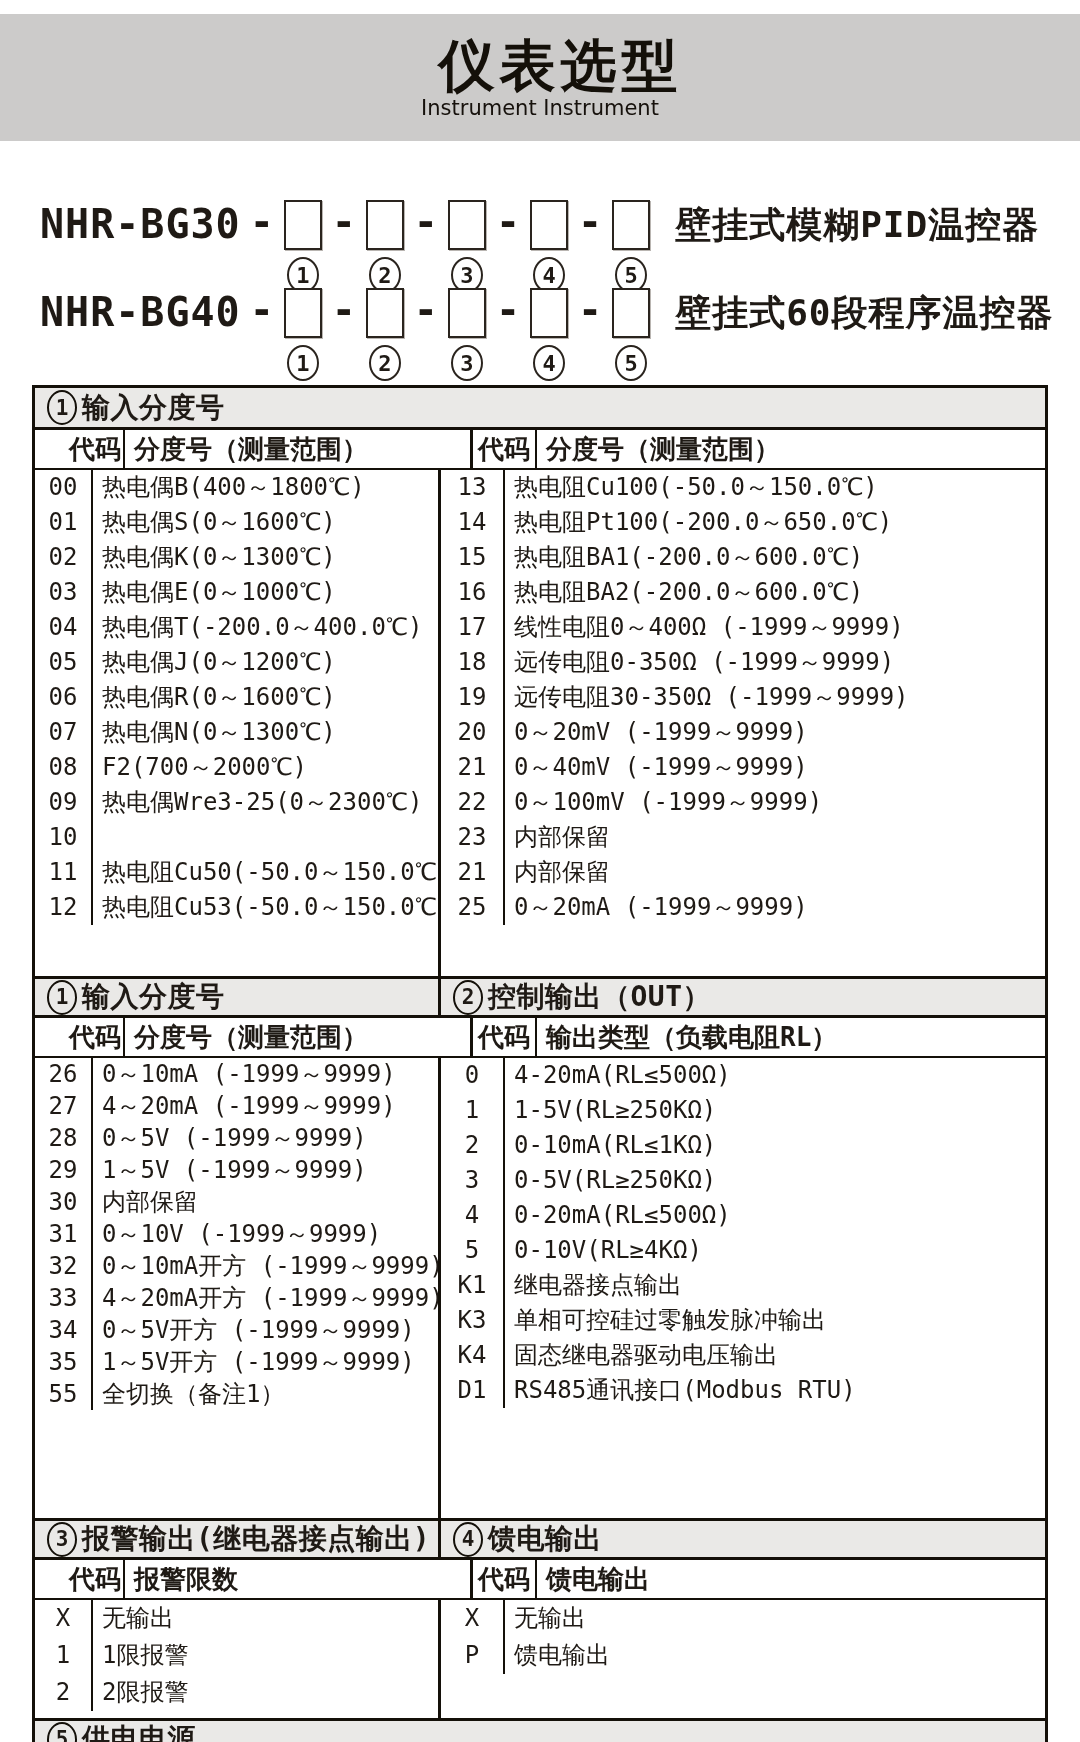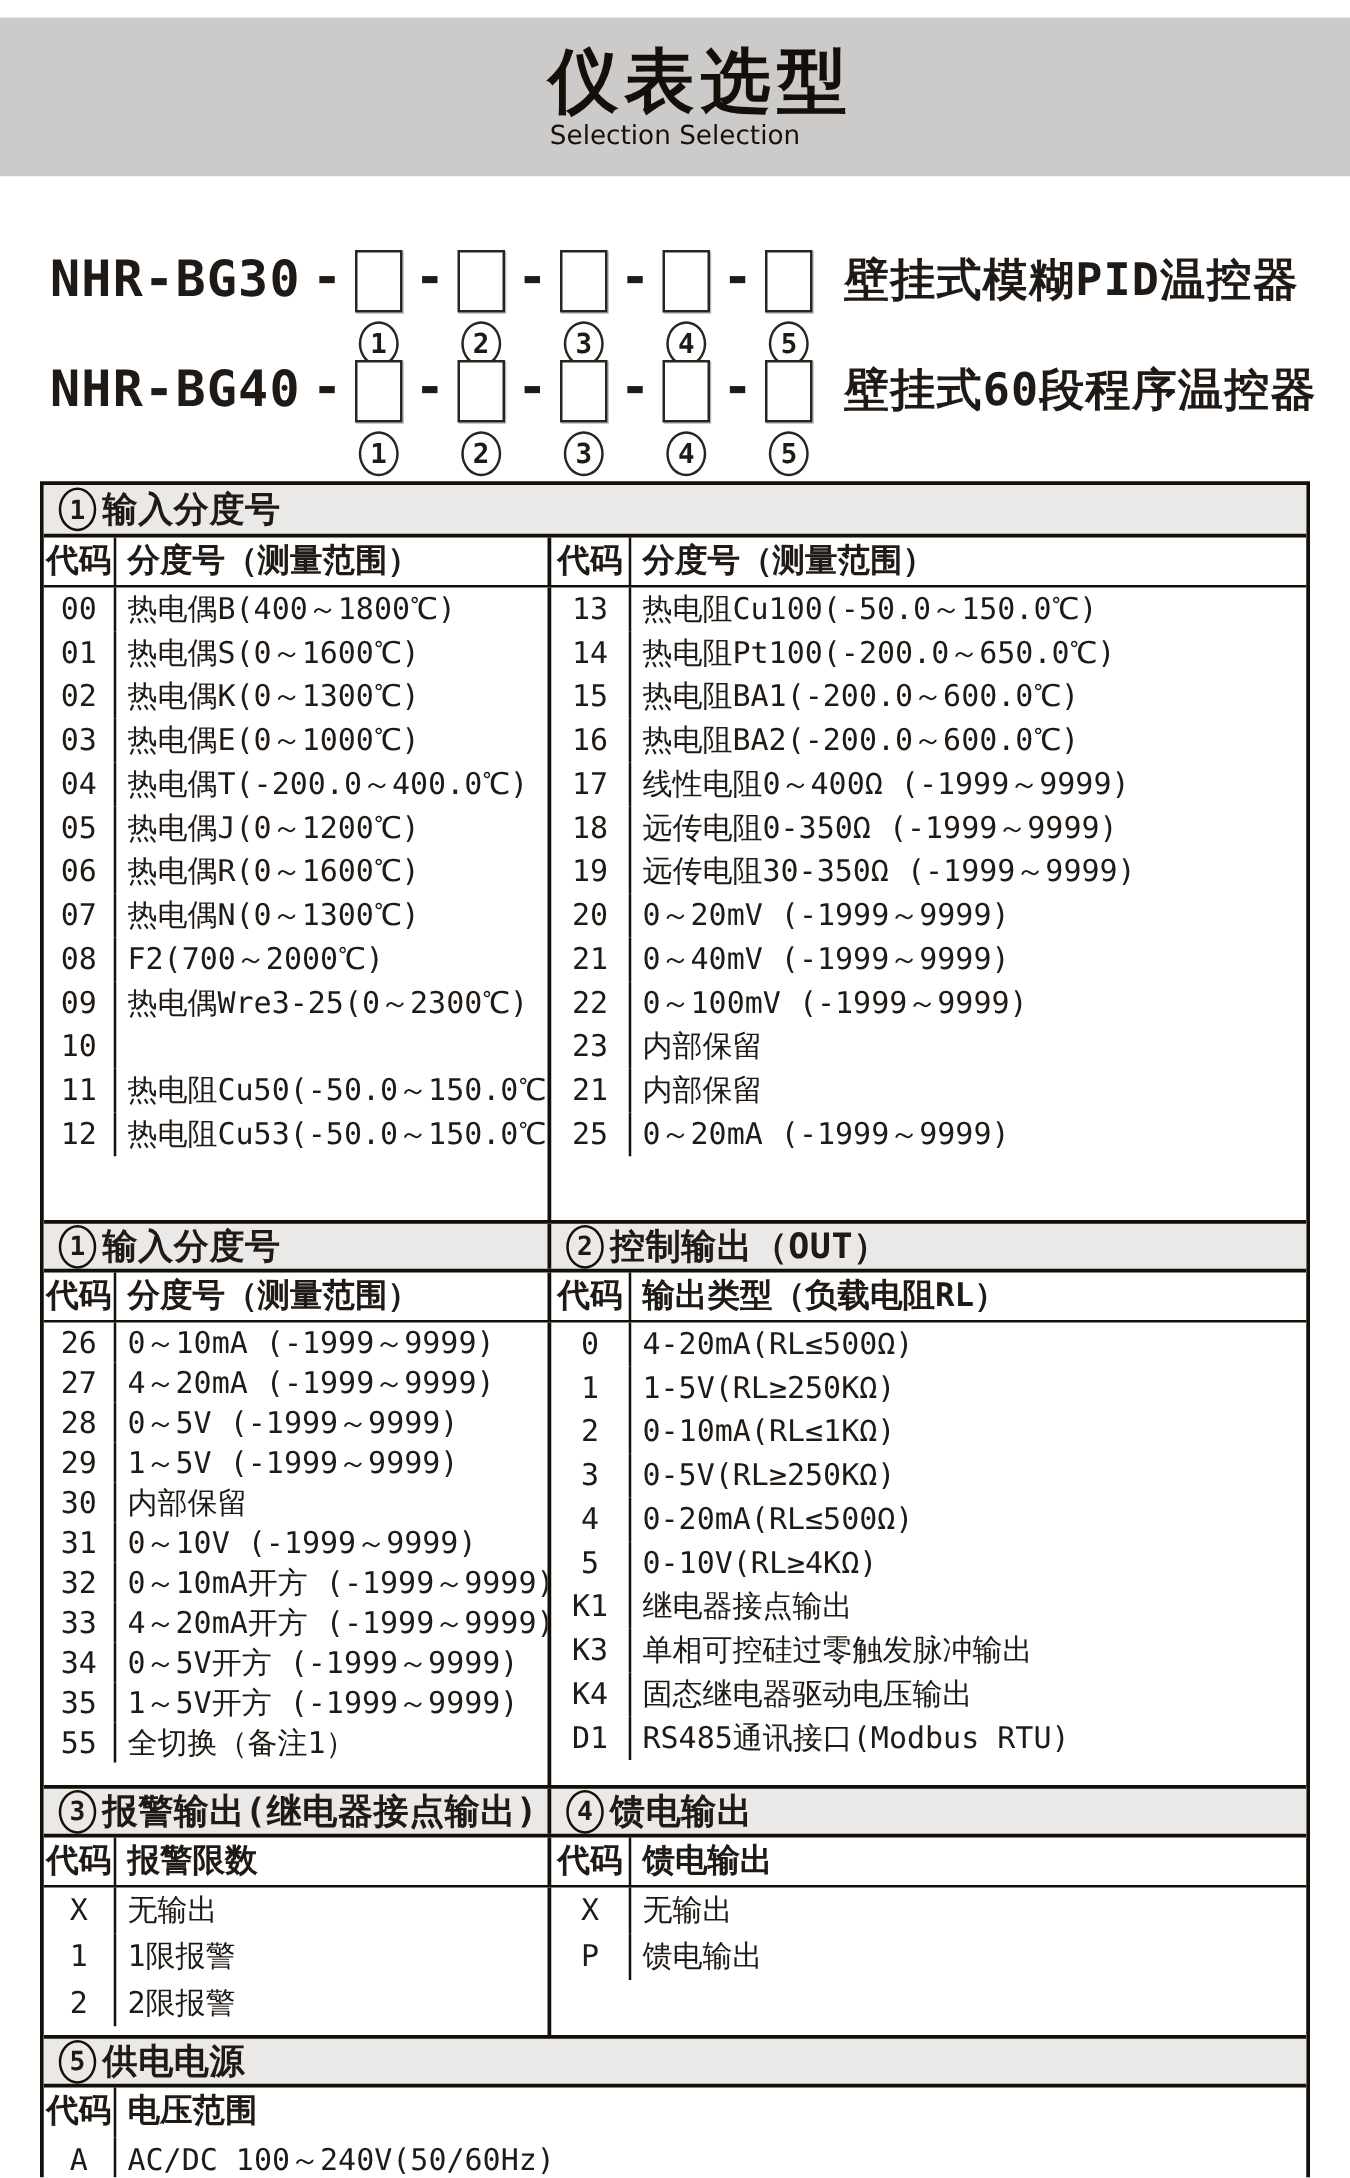--- a/index.html
+++ b/index.html
@@ -44,58 +44,58 @@
   }
   .sec-band.bt { border-top:3px solid #141009; }
   .band-cell { display:flex; align-items:center; height:100%; box-sizing:border-box; }
   .band-cell.bl { width:406px; border-right:3px solid #141009; flex-shrink:0; }
   .band-cell.br { flex:1; }
   .band-circ {
     margin:0 5px 0 12px; width:26px; height:31px; border:2px solid #141009; border-radius:50%;
     font-size:21px; font-weight:700; display:flex; align-items:center; justify-content:center; flex-shrink:0;
   }
   .band-title { font-size:28px; font-weight:700; white-space:nowrap; letter-spacing:0.5px; }
-  .col-hdr { display:flex; height:40px; border-bottom:2px solid #141009; box-sizing:border-box; }
+  .col-hdr { display:flex; height:40px; border-bottom:2px solid #141009; box-sizing:border-box;padding-left:32px; }
   .col-hdr.nb { border-bottom:none; }
   .half { display:flex; flex-direction:column; box-sizing:border-box; }
   .half.hz { flex-direction:row; }           
   .half.hl { width:406px; border-right:3px solid #141009; flex-shrink:0; }
   .half.hr { flex:1; }
   .cell-code {
     width:56px; flex-shrink:0; border-right:2px solid #141009; box-sizing:content-box;
     text-align:center; font-size:24px; white-space:nowrap; overflow:hidden;
   }
   .hr .cell-code { width:62px; }
   .cell-desc { padding-left:9px; font-size:24px; white-space:nowrap; overflow:hidden; flex:1; }
   .col-hdr .cell-code, .col-hdr .cell-desc { font-weight:700; font-size:26px; line-height:38px; }
   .data-band { display:flex; }
   .trow { display:flex; }
   .s1-data { height:506px; }
   .s1-data .trow { height:35px; }
   .s1-data .cell-code, .s1-data .cell-desc { line-height:35px; }
-  .s2-data { height:370px; }
+  .s2-data { height:460px; }
   .s2-data .hl .trow { height:32px; }
   .s2-data .hl .cell-code, .s2-data .hl .cell-desc { line-height:32px; }
   .s2-data .hr .trow { height:35px; }
   .s2-data .hr .cell-code, .s2-data .hr .cell-desc { line-height:35px; }
   .s3-data { height:118px; }
   .s3-data .trow { height:37px; }
   .s3-data .cell-code, .s3-data .cell-desc { line-height:37px; }
   .s5-data { height:74px; }
   .s5-data .trow { height:37px; }
   .s5-data .cell-code, .s5-data .cell-desc { line-height:37px; }
 </style>
 </head>
 <body>
 
 <div class="page">
 
   <div class="banner">
     <div class="banner-title">仪表选型</div>
-    <div class="banner-subtitle">Selection Selection</div>
+    <div class="banner-subtitle">Instrument Instrument</div>
   </div>
 
   <div class="models">
     <div class="model-row">
       <span class="model-name">NHR-BG30</span>
       <span class="boxes" style="display:flex;">
           <span class="mdash">-</span>
           <span class="box-col">
             <span class="code-box"></span>
             <span class="circle-num">1</span>

